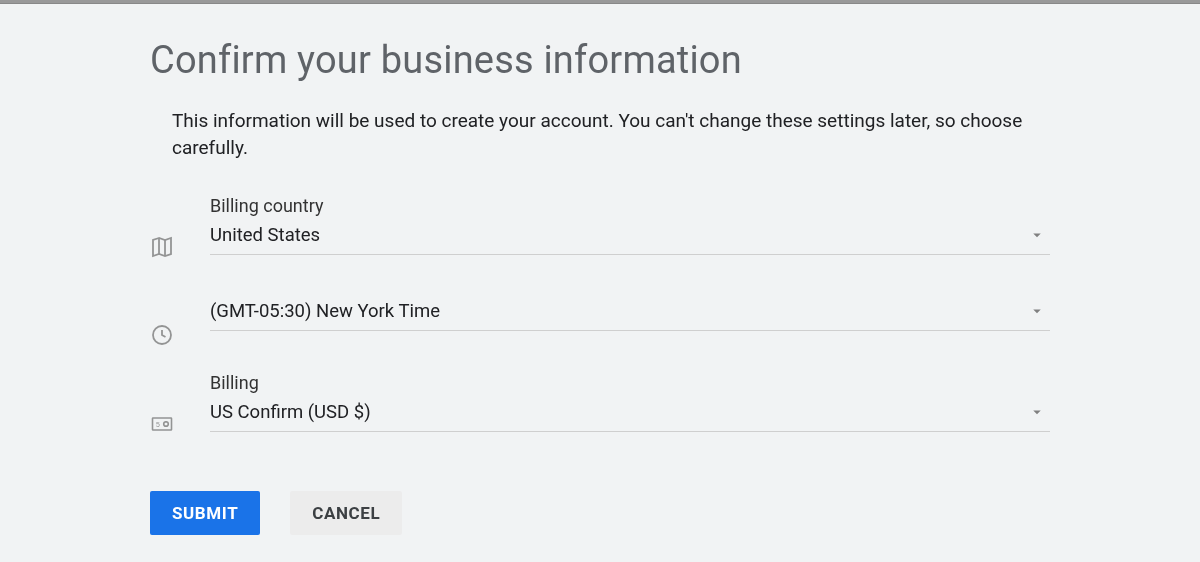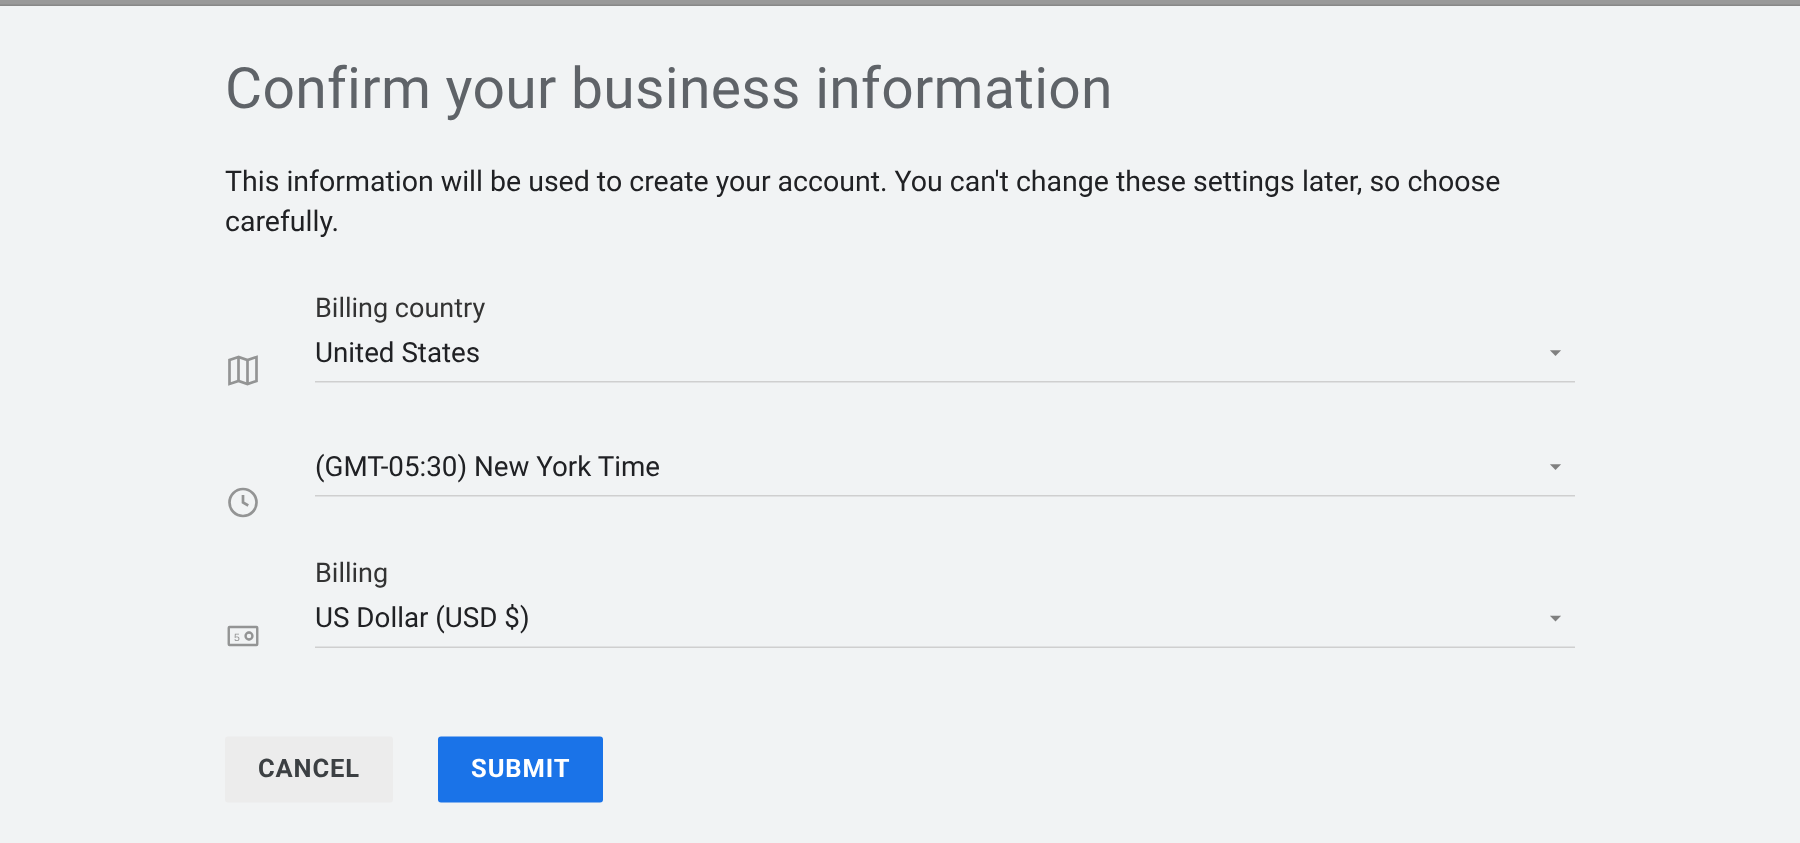--- a/index.html
+++ b/index.html
@@ -28,20 +28,21 @@
       font-weight: 400;
       color: #5f6368;
       letter-spacing: 0.2px;
       margin-bottom: 26px;
     }
     p.subtitle {
       font-size: 19px;
       line-height: 1.4;
       color: #202124;
       margin-bottom: 34px;
+      margin-left: 22px;
     }
     .field-row {
       display: flex;
       align-items: center;
       margin-bottom: 0;
     }
     .field-icon {
       width: 60px;
       padding-top: 2px;
       color: #707070;
@@ -165,28 +166,28 @@
       <svg viewBox="0 0 24 24" fill="none" stroke="currentColor" stroke-width="1.6">
         <rect x="2.5" y="6" width="19" height="12" rx="0.5"></rect>
         <text x="6" y="15" font-size="7" fill="currentColor" stroke="none" font-family="Arial">5</text>
         <circle cx="16" cy="12" r="2.3"></circle>
         <path d="M16 10.2 L16 9.2 M16 13.8 L16 14.8"></path>
       </svg>
     </div>
     <div class="field-main">
       <div class="field-label">Billing</div>
       <div class="select-wrap">
-        <span class="select-value">US Dollar (USD $)</span>
+        <span class="select-value">US Confirm (USD $)</span>
         <span class="chevron">
           <svg viewBox="0 0 24 24">
               <path d="M7 10 L12 15 L17 10 Z" fill="currentColor"></path>
             </svg>
         </span>
       </div>
     </div>
   </div>
 
   <div class="actions">
+    <button class="btn btn-primary">SUBMIT</button>
     <button class="btn btn-secondary">CANCEL</button>
-    <button class="btn btn-primary">SUBMIT</button>
   </div>
 
 </div>
 
 </body></html>

